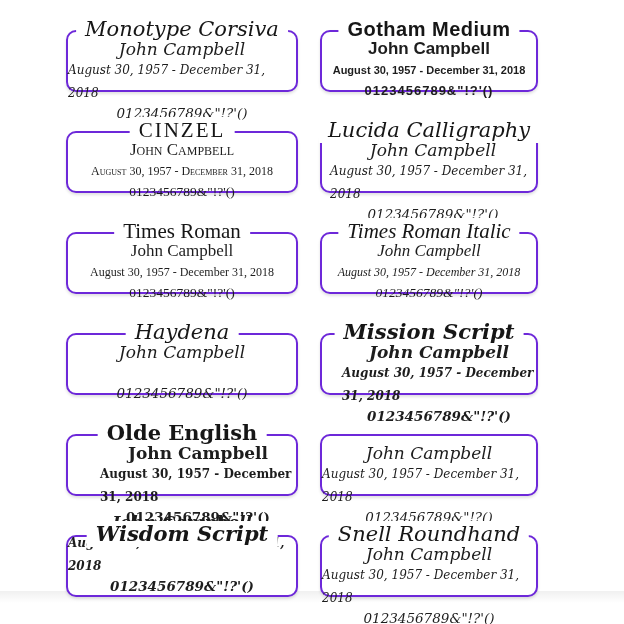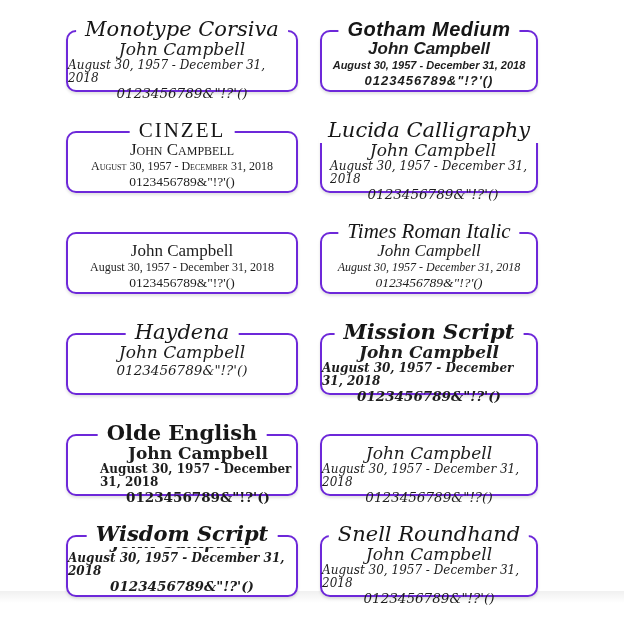--- a/index.html
+++ b/index.html
@@ -53,36 +53,36 @@
     left: 50%;
     transform: translateX(-50%);
     background: #ffffff;
     padding: 0 9px;
     white-space: nowrap;
     font-size: 21px;
     line-height: 26px;
     color: #161616;
   }
   .sample-name  { font-size: 17px;   line-height: 20px; }
-  .sample-dates { font-size: 12px;   line-height: 13px; }
+  .sample-dates { font-size: 12px;   line-height: 23px; }
   .sample-chars { font-size: 13.5px; line-height: 17px; }
 
   
   .f1  { font-family: "DejaVu Serif", serif; font-style: italic; }            
-  .f2  { font-family: "Liberation Sans", sans-serif; font-weight: 700; font-style: italic; }      
+  .f2  { font-family: "Liberation Sans", sans-serif; font-weight: 700; }      
   .f2 .card-title { font-size: 20px; letter-spacing: 0.5px; }
   .f2 .sample-dates { font-size: 11px; }
   .f2 .sample-chars { letter-spacing: 1px; font-size: 13px; }
   .f3  { font-family: "Liberation Serif", serif; font-variant: small-caps; }  
   .f3 .card-title { letter-spacing: 2px; }
   .f4  { font-family: "DejaVu Serif", serif; font-style: italic; padding-left: 8px; }            
   .f5  { font-family: "Liberation Serif", serif; }                            
   .f6  { font-family: "Liberation Serif", serif; font-style: italic; }        
-  .f7  { font-family: "DejaVu Serif", serif; font-style: italic; }            
-  .f8  { font-family: "DejaVu Serif", serif; font-style: italic; font-weight: 700; } 
+  .f7  { font-family: "DejaVu Serif", serif; font-style: italic; gap: 23px; }            
+  .f8  { font-family: "DejaVu Serif", serif; font-style: italic; font-weight: 700; padding-left: 20px; } 
   .f9  { font-family: "DejaVu Serif", serif; font-weight: 700; padding-left: 32px; }              
   .f10 { font-family: "DejaVu Serif", serif; font-style: italic; }            
   .f11 { font-family: "DejaVu Serif", serif; font-style: italic; font-weight: 700; justify-content: flex-end; } 
   .f12 { font-family: "DejaVu Serif", serif; font-style: italic; }            
 </style>
 </head>
 <body>
 
 <div class="page">
   <div class="bottom-shade"></div>
@@ -110,20 +110,21 @@
     </div>
 
     <div class="card f4">
       <span class="card-title">Lucida Calligraphy</span>
       <span class="sample-name">John Campbell</span>
       <span class="sample-dates">August 30, 1957 - December 31, 2018</span>
       <span class="sample-chars">0123456789&amp;"!?'()</span>
     </div>
 
     <div class="card f5">
+      <span class="card-title">Times Roman</span>
       <span class="sample-name">John Campbell</span>
       <span class="sample-dates">August 30, 1957 - December 31, 2018</span>
       <span class="sample-chars">0123456789&amp;"!?'()</span>
     </div>
 
     <div class="card f6">
       <span class="card-title">Times Roman Italic</span>
       <span class="sample-name">John Campbell</span>
       <span class="sample-dates">August 30, 1957 - December 31, 2018</span>
       <span class="sample-chars">0123456789&amp;"!?'()</span>

